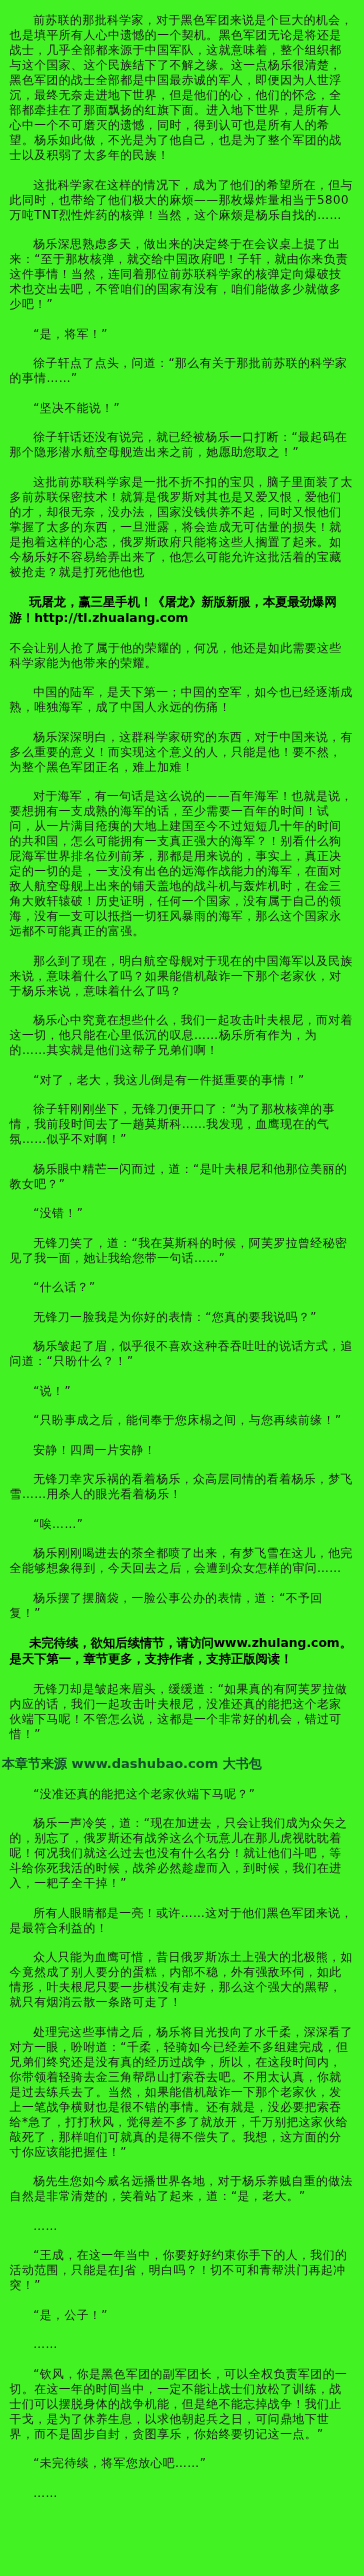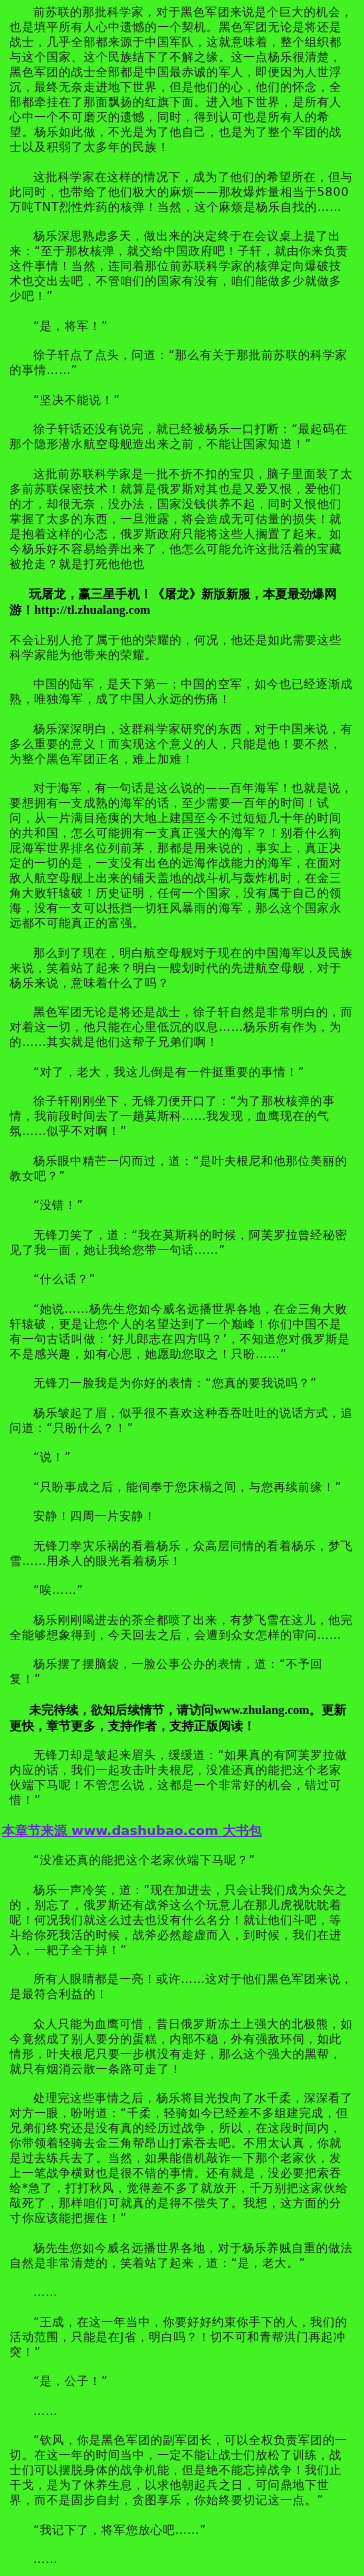--- a/index.html
+++ b/index.html
@@ -21,87 +21,85 @@
   p {
     margin: 0 0 14.5px 0;
     word-break: break-all;
   }
   .body {
     color: #1A1A1A;
     font-size: 11.8px;
     line-height: 15px;
     letter-spacing: 0.5px;
     text-indent: 2em;
+    margin-top: 8px;
   }
   .body.no-indent {
     text-indent: 0;
   }
   .ad {
     color: #000000;
     font-weight: bold;
     font-size: 12.3px;
     line-height: 16px;
     text-indent: 1.6em;
-    font-family: Liberation Serif, serif;
   }
   .source {
-    color: #6d28d9;
+    color: #14532d;
     font-weight: bold;
     font-size: 13px;
     line-height: 16px;
     text-indent: 0;
     margin-left: -7.5px; 
-    text-decoration: underline;
   }
 </style>
 </head>
 <body style="background: rgb(67, 242, 34);">
 
 <div class="page" style="background: rgb(67, 242, 34);">
     <p class="body">前苏联的那批科学家，对于黑色军团来说是个巨大的机会，也是填平所有人心中遗憾的一个契机。黑色军团无论是将还是战士，几乎全部都来源于中国军队，这就意味着，整个组织都与这个国家、这个民族结下了不解之缘。这一点杨乐很清楚，黑色军团的战士全部都是中国最赤诚的军人，即便因为人世浮沉，最终无奈走进地下世界，但是他们的心，他们的怀念，全部都牵挂在了那面飘扬的红旗下面。进入地下世界，是所有人心中一个不可磨灭的遗憾，同时，得到认可也是所有人的希望。杨乐如此做，不光是为了他自己，也是为了整个军团的战士以及积弱了太多年的民族！</p>
     <p class="body">这批科学家在这样的情况下，成为了他们的希望所在，但与此同时，也带给了他们极大的麻烦——那枚爆炸量相当于5800万吨TNT烈性炸药的核弹！当然，这个麻烦是杨乐自找的……</p>
     <p class="body">杨乐深思熟虑多天，做出来的决定终于在会议桌上提了出来：“至于那枚核弹，就交给中国政府吧！子轩，就由你来负责这件事情！当然，连同着那位前苏联科学家的核弹定向爆破技术也交出去吧，不管咱们的国家有没有，咱们能做多少就做多少吧！”</p>
     <p class="body">“是，将军！”</p>
     <p class="body">徐子轩点了点头，问道：“那么有关于那批前苏联的科学家的事情……”</p>
     <p class="body">“坚决不能说！”</p>
-    <p class="body">徐子轩话还没有说完，就已经被杨乐一口打断：“最起码在那个隐形潜水航空母舰造出来之前，不能让国家知道！”</p>
+    <p class="body">徐子轩话还没有说完，就已经被杨乐一口打断：“最起码在那个隐形潜水航空母舰造出来之前，她愿助您取之！”</p>
     <p class="body">这批前苏联科学家是一批不折不扣的宝贝，脑子里面装了太多前苏联保密技术！就算是俄罗斯对其也是又爱又恨，爱他们的才，却很无奈，没办法，国家没钱供养不起，同时又恨他们掌握了太多的东西，一旦泄露，将会造成无可估量的损失！就是抱着这样的心态，俄罗斯政府只能将这些人搁置了起来。如今杨乐好不容易给弄出来了，他怎么可能允许这批活着的宝藏被抢走？就是打死他他也</p>
     <p class="ad">玩屠龙，赢三星手机！《屠龙》新版新服，本夏最劲爆网游！http://tl.zhualang.com</p>
     <p class="body no-indent">不会让别人抢了属于他的荣耀的，何况，他还是如此需要这些科学家能为他带来的荣耀。</p>
     <p class="body">中国的陆军，是天下第一；中国的空军，如今也已经逐渐成熟，唯独海军，成了中国人永远的伤痛！</p>
     <p class="body">杨乐深深明白，这群科学家研究的东西，对于中国来说，有多么重要的意义！而实现这个意义的人，只能是他！要不然，为整个黑色军团正名，难上加难！</p>
     <p class="body">对于海军，有一句话是这么说的——百年海军！也就是说，要想拥有一支成熟的海军的话，至少需要一百年的时间！试问，从一片满目疮痍的大地上建国至今不过短短几十年的时间的共和国，怎么可能拥有一支真正强大的海军？！别看什么狗屁海军世界排名位列前茅，那都是用来说的，事实上，真正决定的一切的是，一支没有出色的远海作战能力的海军，在面对敌人航空母舰上出来的铺天盖地的战斗机与轰炸机时，在金三角大败轩辕破！历史证明，任何一个国家，没有属于自己的领海，没有一支可以抵挡一切狂风暴雨的海军，那么这个国家永远都不可能真正的富强。</p>
-    <p class="body">那么到了现在，明白航空母舰对于现在的中国海军以及民族来说，笑着站了起来？明白一艘划时代的先进航空母舰，对于杨乐来说，意味着什么了吗？</p>
-    <p class="body">黑色军团无论是将还是战士，徐子轩自然是非常明白的，而对着这一切，他只能在心里低沉的叹息……杨乐所有作为，为的……其实就是他们这帮子兄弟们啊！</p>
+    <p class="body">那么到了现在，明白航空母舰对于现在的中国海军以及民族来说，意味着什么了吗？如果能借机敲诈一下那个老家伙，对于杨乐来说，意味着什么了吗？</p>
+    <p class="body">杨乐心中究竟在想些什么，我们一起攻击叶夫根尼，而对着这一切，他只能在心里低沉的叹息……杨乐所有作为，为的……其实就是他们这帮子兄弟们啊！</p>
     <p class="body">“对了，老大，我这儿倒是有一件挺重要的事情！”</p>
     <p class="body">徐子轩刚刚坐下，无锋刀便开口了：“为了那枚核弹的事情，我前段时间去了一趟莫斯科……我发现，血鹰现在的气氛……似乎不对啊！”</p>
     <p class="body">杨乐眼中精芒一闪而过，道：“是叶夫根尼和他那位美丽的教女吧？”</p>
     <p class="body">“没错！”</p>
     <p class="body">无锋刀笑了，道：“我在莫斯科的时候，阿芙罗拉曾经秘密见了我一面，她让我给您带一句话……”</p>
     <p class="body">“什么话？”</p>
-    <p class="body">“她说……杨先生您如今威名远播世界各地，在金三角大败轩辕破，更是让您个人的名望达到了一个巅峰！你们中国不是有一句古话叫做：‘好儿郎志在四方吗？’，不知道您对俄罗斯是不是感兴趣，如有心思，她愿助您取之！只盼……”</p>
     <p class="body">无锋刀一脸我是为你好的表情：“您真的要我说吗？”</p>
     <p class="body">杨乐皱起了眉，似乎很不喜欢这种吞吞吐吐的说话方式，追问道：“只盼什么？！”</p>
     <p class="body">“说！”</p>
     <p class="body">“只盼事成之后，能伺奉于您床榻之间，与您再续前缘！”</p>
     <p class="body">安静！四周一片安静！</p>
     <p class="body">无锋刀幸灾乐祸的看着杨乐，众高层同情的看着杨乐，梦飞雪……用杀人的眼光看着杨乐！</p>
     <p class="body">“唉……”</p>
     <p class="body">杨乐刚刚喝进去的茶全都喷了出来，有梦飞雪在这儿，他完全能够想象得到，今天回去之后，会遭到众女怎样的审问……</p>
     <p class="body">杨乐摆了摆脑袋，一脸公事公办的表情，道：“不予回复！”</p>
-    <p class="ad">未完待续，欲知后续情节，请访问www.zhulang.com。更新更快，章节更多，支持作者，支持正版阅读！</p>
+    <p class="ad">未完待续，欲知后续情节，请访问www.zhulang.com。是天下第一，章节更多，支持作者，支持正版阅读！</p>
     <p class="body">无锋刀却是皱起来眉头，缓缓道：“如果真的有阿芙罗拉做内应的话，我们一起攻击叶夫根尼，没准还真的能把这个老家伙端下马呢！不管怎么说，这都是一个非常好的机会，错过可惜！”</p>
     <p class="source">本章节来源 www.dashubao.com 大书包</p>
     <p class="body">“没准还真的能把这个老家伙端下马呢？”</p>
     <p class="body">杨乐一声冷笑，道：“现在加进去，只会让我们成为众矢之的，别忘了，俄罗斯还有战斧这么个玩意儿在那儿虎视眈眈着呢！何况我们就这么过去也没有什么名分！就让他们斗吧，等斗给你死我活的时候，战斧必然趁虚而入，到时候，我们在进入，一耙子全干掉！”</p>
     <p class="body">所有人眼睛都是一亮！或许……这对于他们黑色军团来说，是最符合利益的！</p>
     <p class="body">众人只能为血鹰可惜，昔日俄罗斯冻土上强大的北极熊，如今竟然成了别人要分的蛋糕，内部不稳，外有强敌环伺，如此情形，叶夫根尼只要一步棋没有走好，那么这个强大的黑帮，就只有烟消云散一条路可走了！</p>
     <p class="body">处理完这些事情之后，杨乐将目光投向了水千柔，深深看了对方一眼，吩咐道：“千柔，轻骑如今已经差不多组建完成，但兄弟们终究还是没有真的经历过战争，所以，在这段时间内，你带领着轻骑去金三角帮昂山打索吞去吧。不用太认真，你就是过去练兵去了。当然，如果能借机敲诈一下那个老家伙，发上一笔战争横财也是很不错的事情。还有就是，没必要把索吞给*急了，打打秋风，觉得差不多了就放开，千万别把这家伙给敲死了，那样咱们可就真的是得不偿失了。我想，这方面的分寸你应该能把握住！”</p>
     <p class="body">杨先生您如今威名远播世界各地，对于杨乐养贼自重的做法自然是非常清楚的，笑着站了起来，道：“是，老大。”</p>
     <p class="body">……</p>
     <p class="body">“王成，在这一年当中，你要好好约束你手下的人，我们的活动范围，只能是在J省，明白吗？！切不可和青帮洪门再起冲突！”</p>
     <p class="body">“是，公子！”</p>
     <p class="body">……</p>
     <p class="body">“钦风，你是黑色军团的副军团长，可以全权负责军团的一切。在这一年的时间当中，一定不能让战士们放松了训练，战士们可以摆脱身体的战争机能，但是绝不能忘掉战争！我们止干戈，是为了休养生息，以求他朝起兵之日，可问鼎地下世界，而不是固步自封，贪图享乐，你始终要切记这一点。”</p>
-    <p class="body">“我记下了，将军您放心吧……”</p>
+    <p class="body">“未完待续，将军您放心吧……”</p>
     <p class="body">……</p>
   </div>
 
 
 </body></html>

